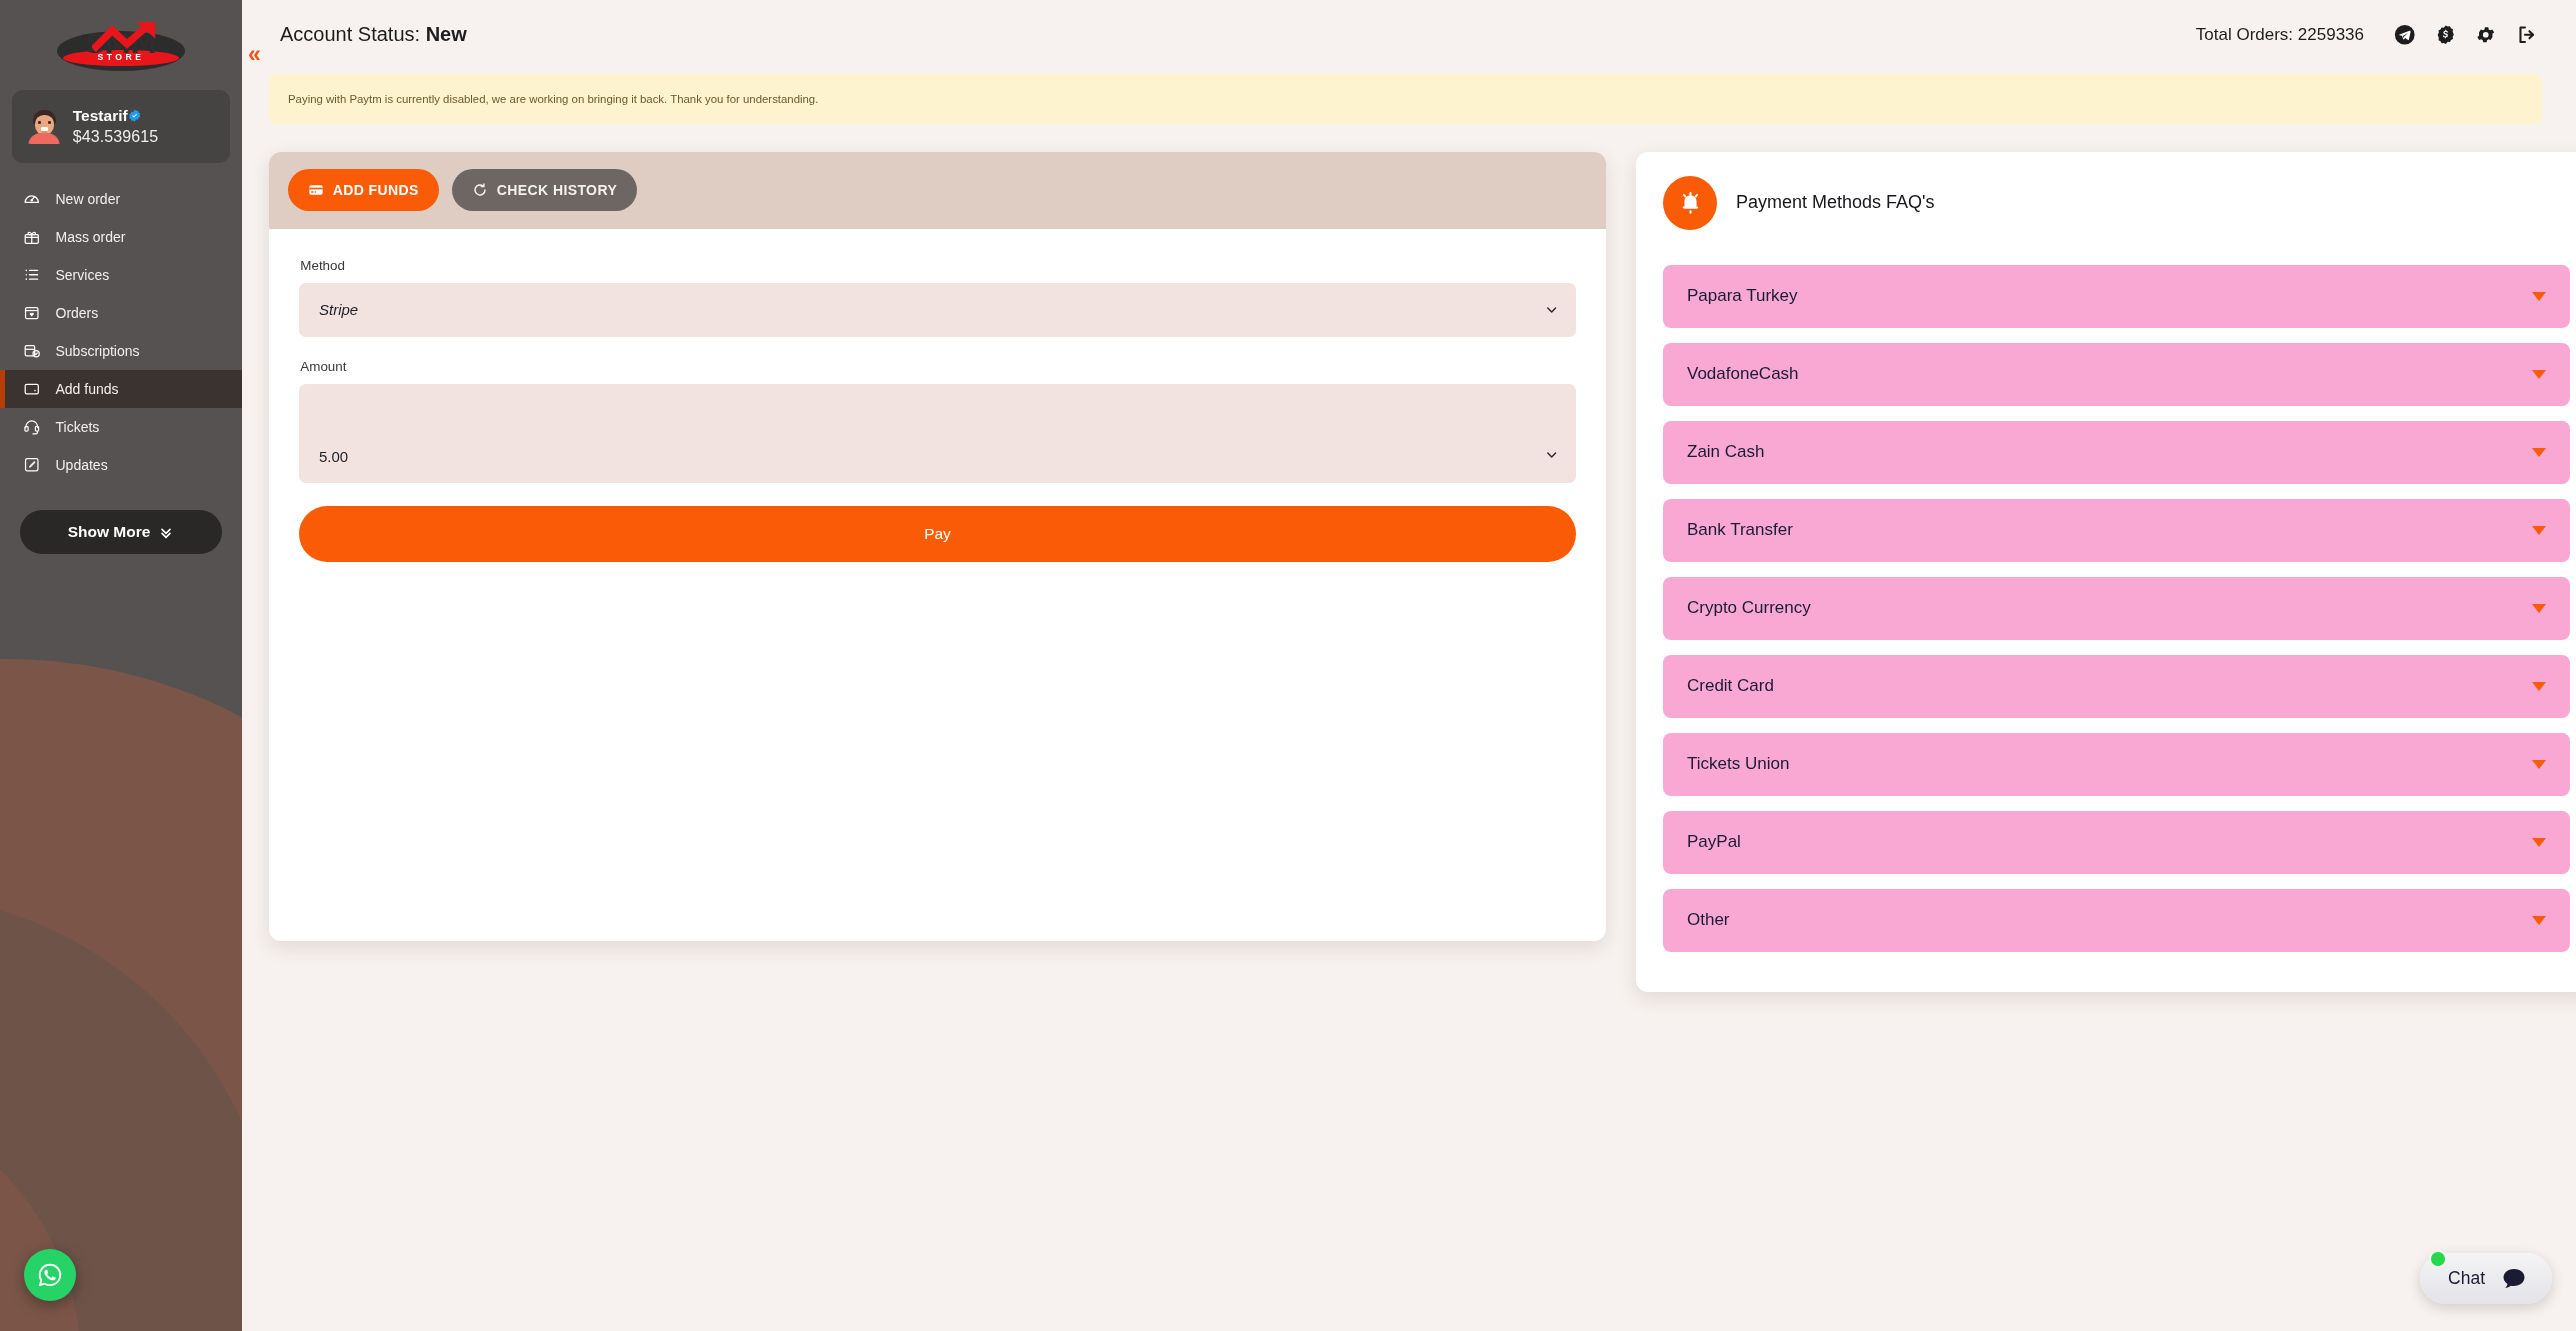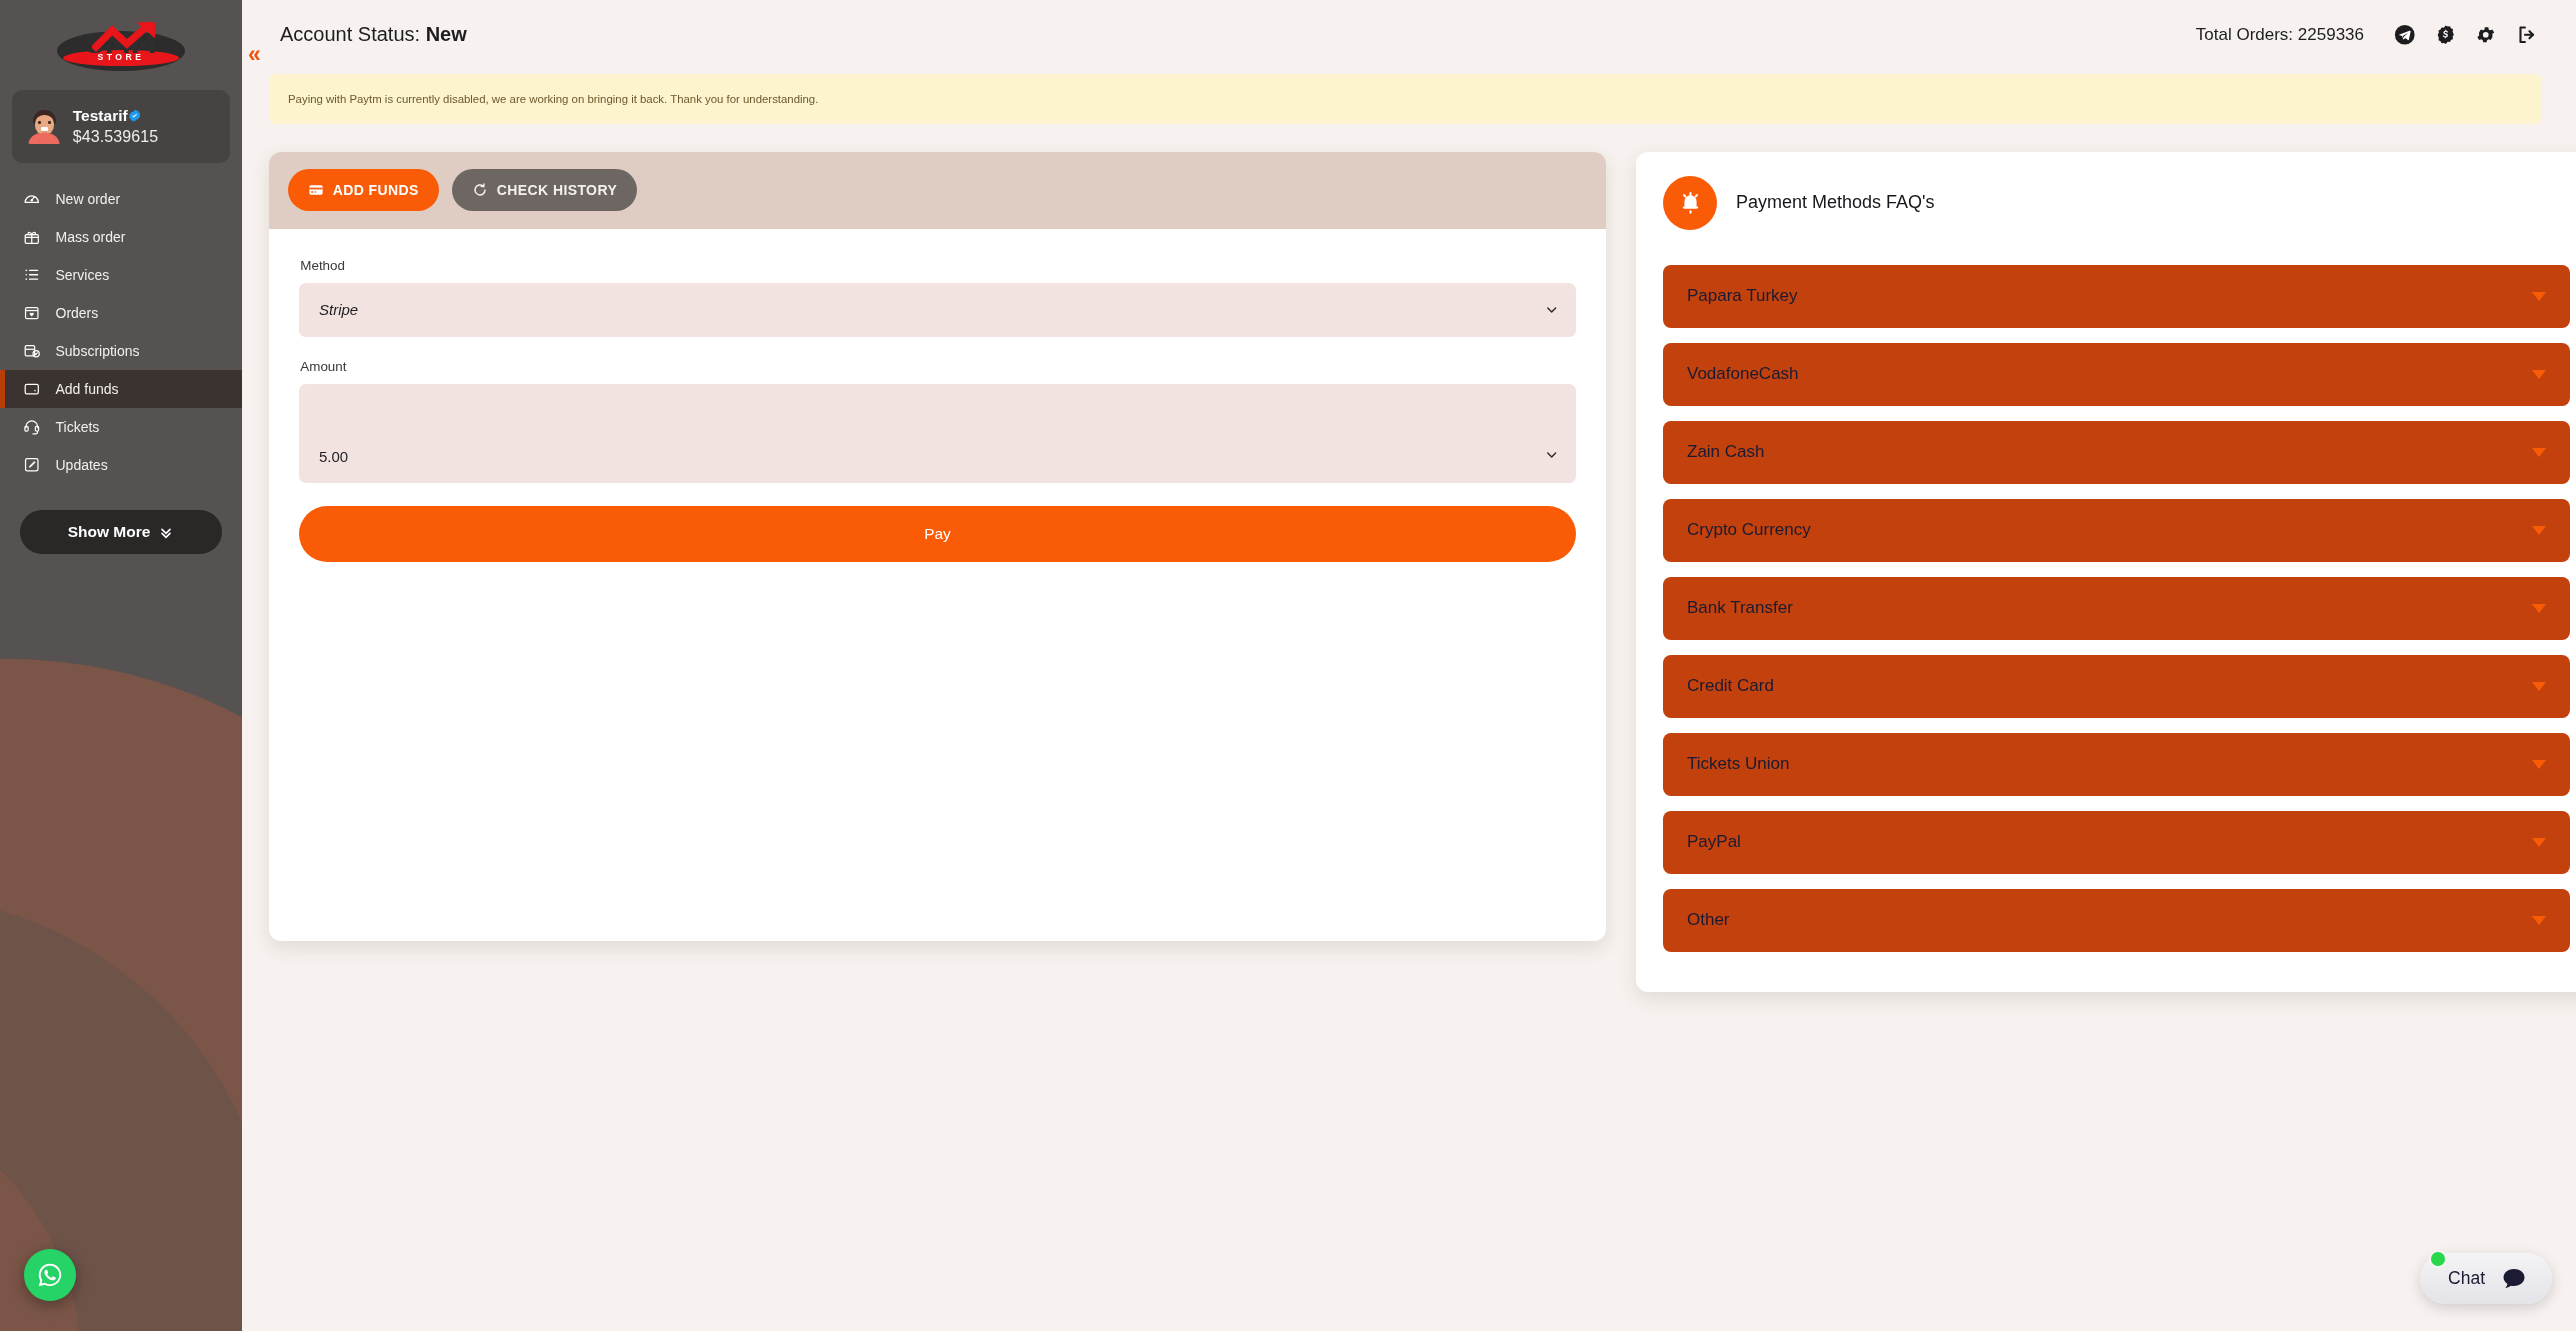--- a/index.html
+++ b/index.html
@@ -191,21 +191,21 @@
     display: flex; align-items: center; gap: 19px;
     padding: 24px 27px 23px 27px;
   }
   .faq-bell {
     width: 54px; height: 54px; border-radius: 50%; background: #fa5b06;
     display: flex; align-items: center; justify-content: center; flex: 0 0 54px;
   }
   .faq-title { font-size: 18px; color: #17171c; }
   .faq-list { padding: 12px 27px 0 27px; display: flex; flex-direction: column; gap: 15px; }
   .faq-item {
-    background: #c2410c; border-radius: 8px; height: 63px;
+    background: #f9a8d4; border-radius: 8px; height: 63px;
     display: flex; align-items: center; justify-content: space-between;
     padding: 0 24px; cursor: pointer;
   }
   .faq-item-label { font-size: 17px; color: #1b1b33; }
   .faq-caret {
     width: 0; height: 0; border-left: 7.4px solid transparent; border-right: 7.4px solid transparent;
     border-top: 9.4px solid #fa5b06;
   }
 
   .chat-widget {
@@ -479,25 +479,25 @@
           </div>
           <div class="faq-item">
             <span class="faq-item-label">VodafoneCash</span>
             <span class="faq-caret"></span>
           </div>
           <div class="faq-item">
             <span class="faq-item-label">Zain Cash</span>
             <span class="faq-caret"></span>
           </div>
           <div class="faq-item">
+            <span class="faq-item-label">Bank Transfer</span>
+            <span class="faq-caret"></span>
+          </div>
+          <div class="faq-item">
             <span class="faq-item-label">Crypto Currency</span>
-            <span class="faq-caret"></span>
-          </div>
-          <div class="faq-item">
-            <span class="faq-item-label">Bank Transfer</span>
             <span class="faq-caret"></span>
           </div>
           <div class="faq-item">
             <span class="faq-item-label">Credit Card</span>
             <span class="faq-caret"></span>
           </div>
           <div class="faq-item">
             <span class="faq-item-label">Tickets Union</span>
             <span class="faq-caret"></span>
           </div>

